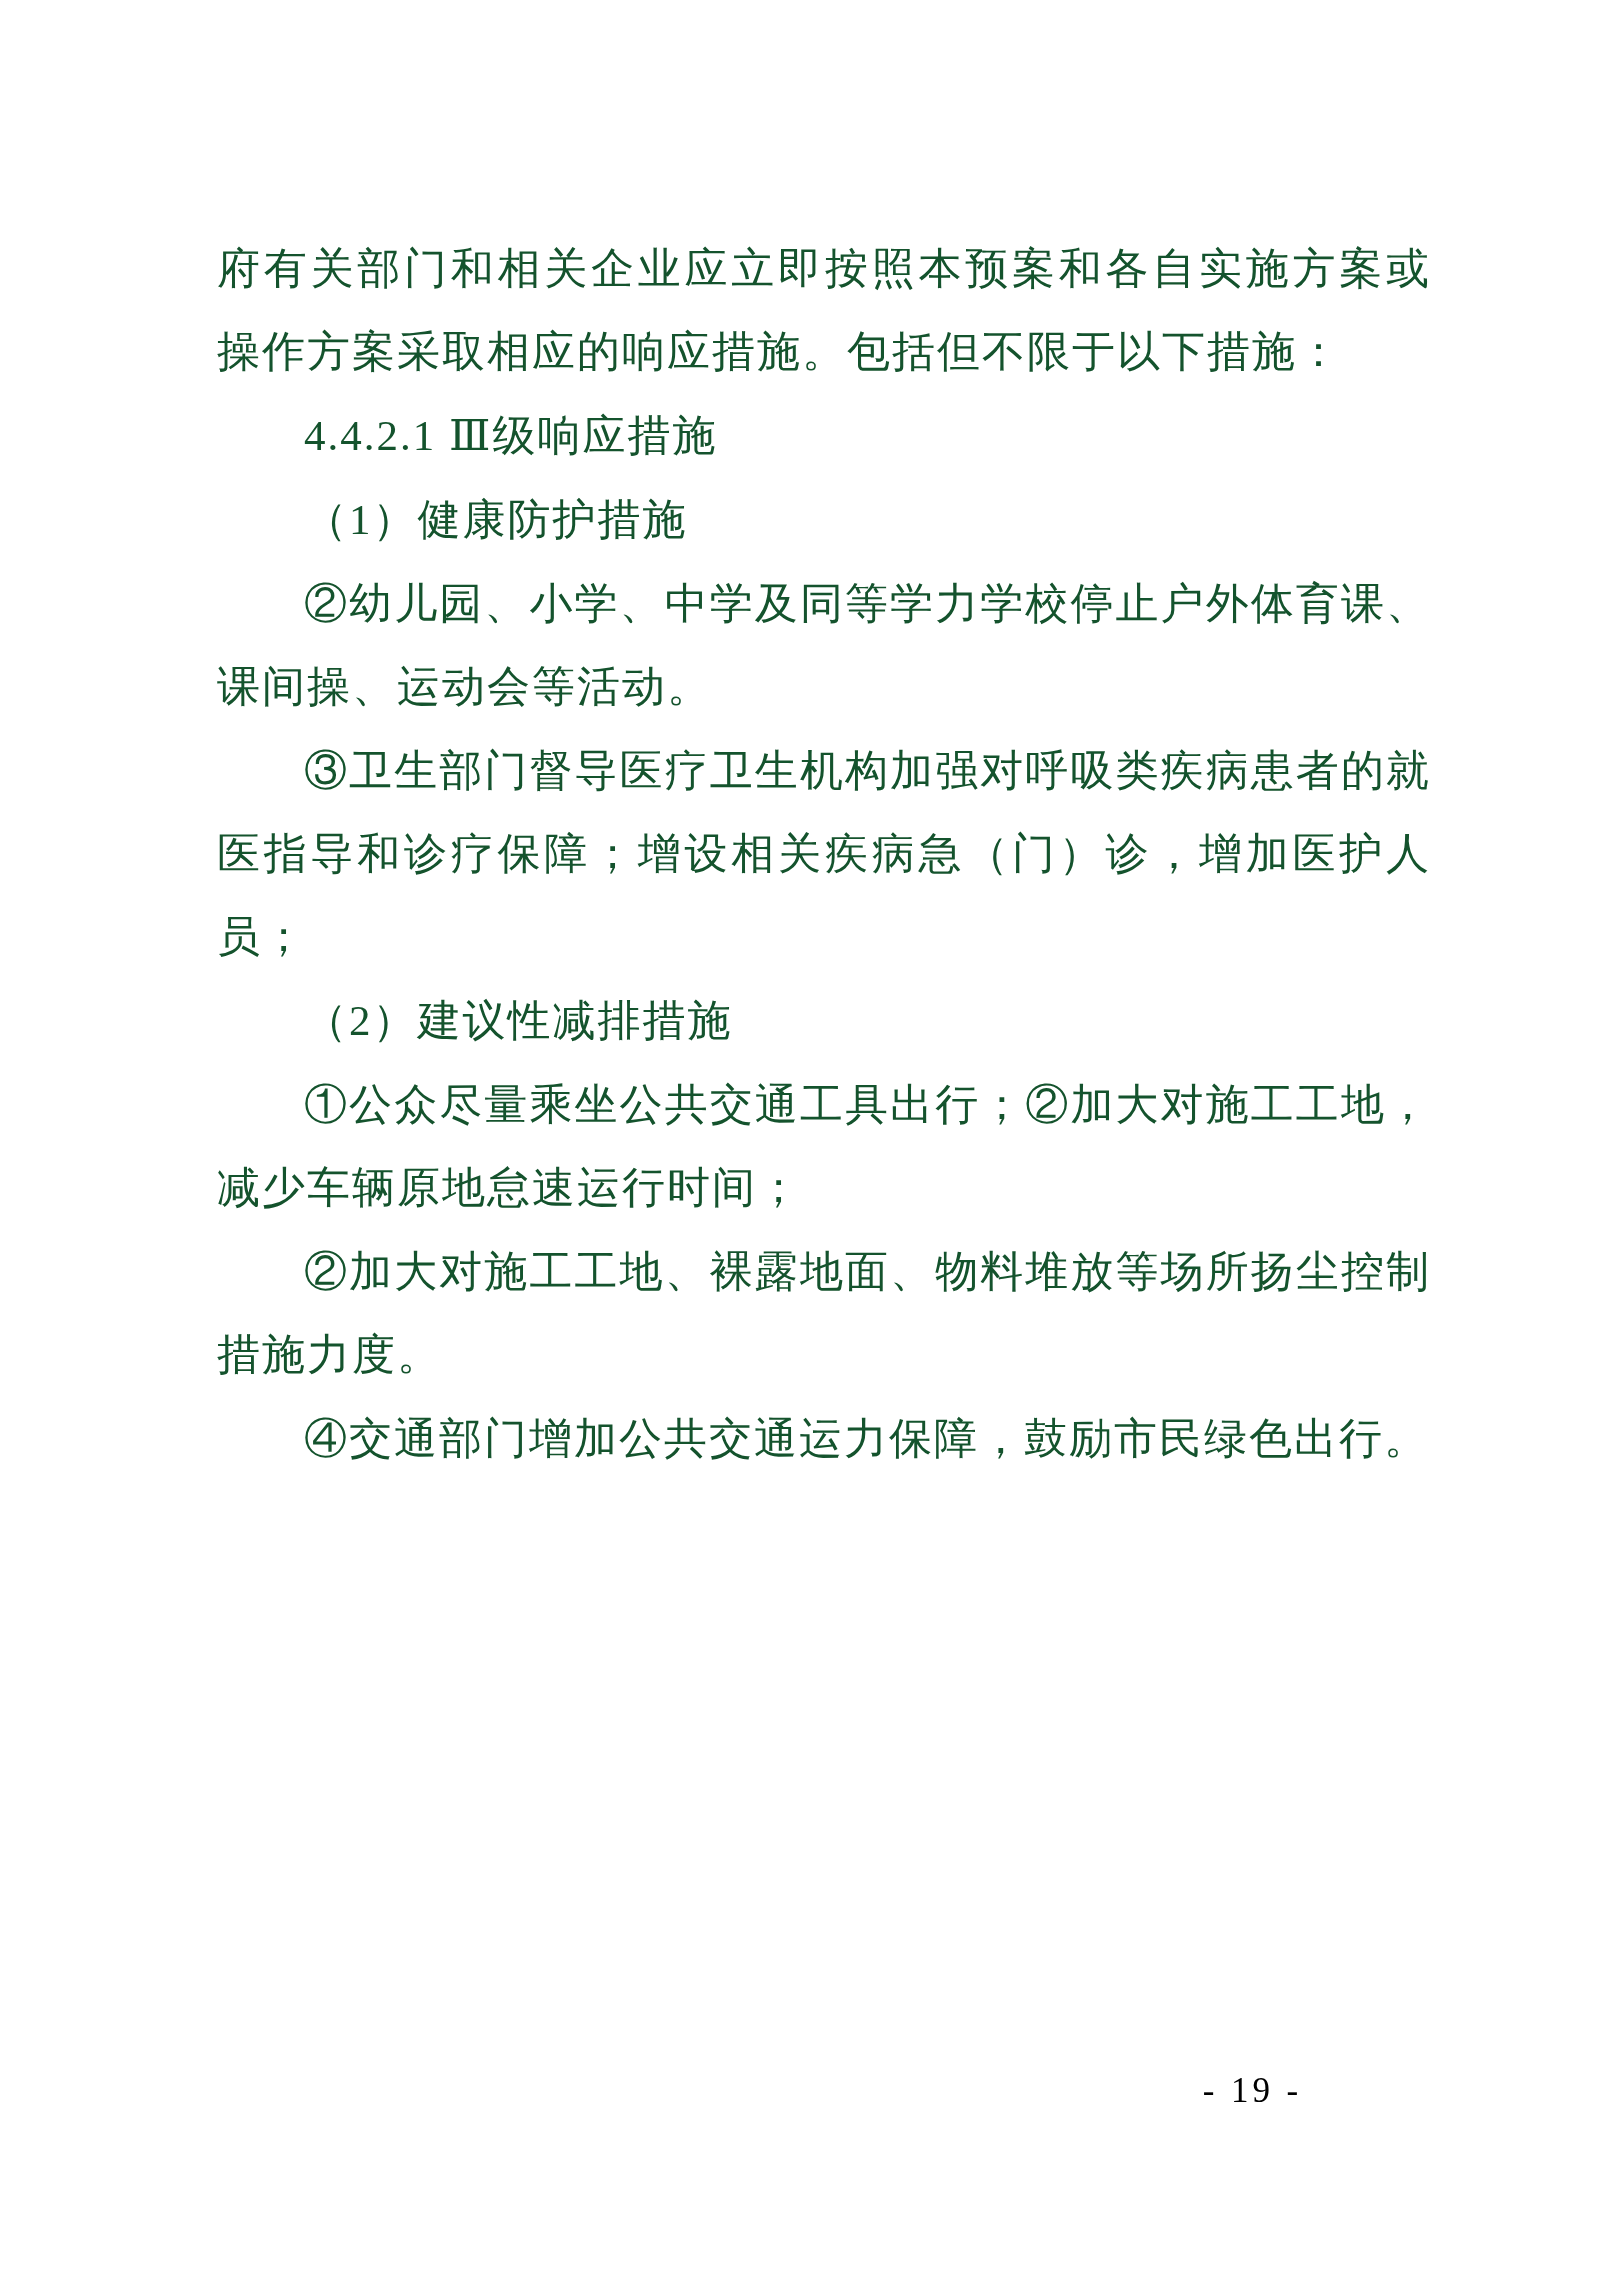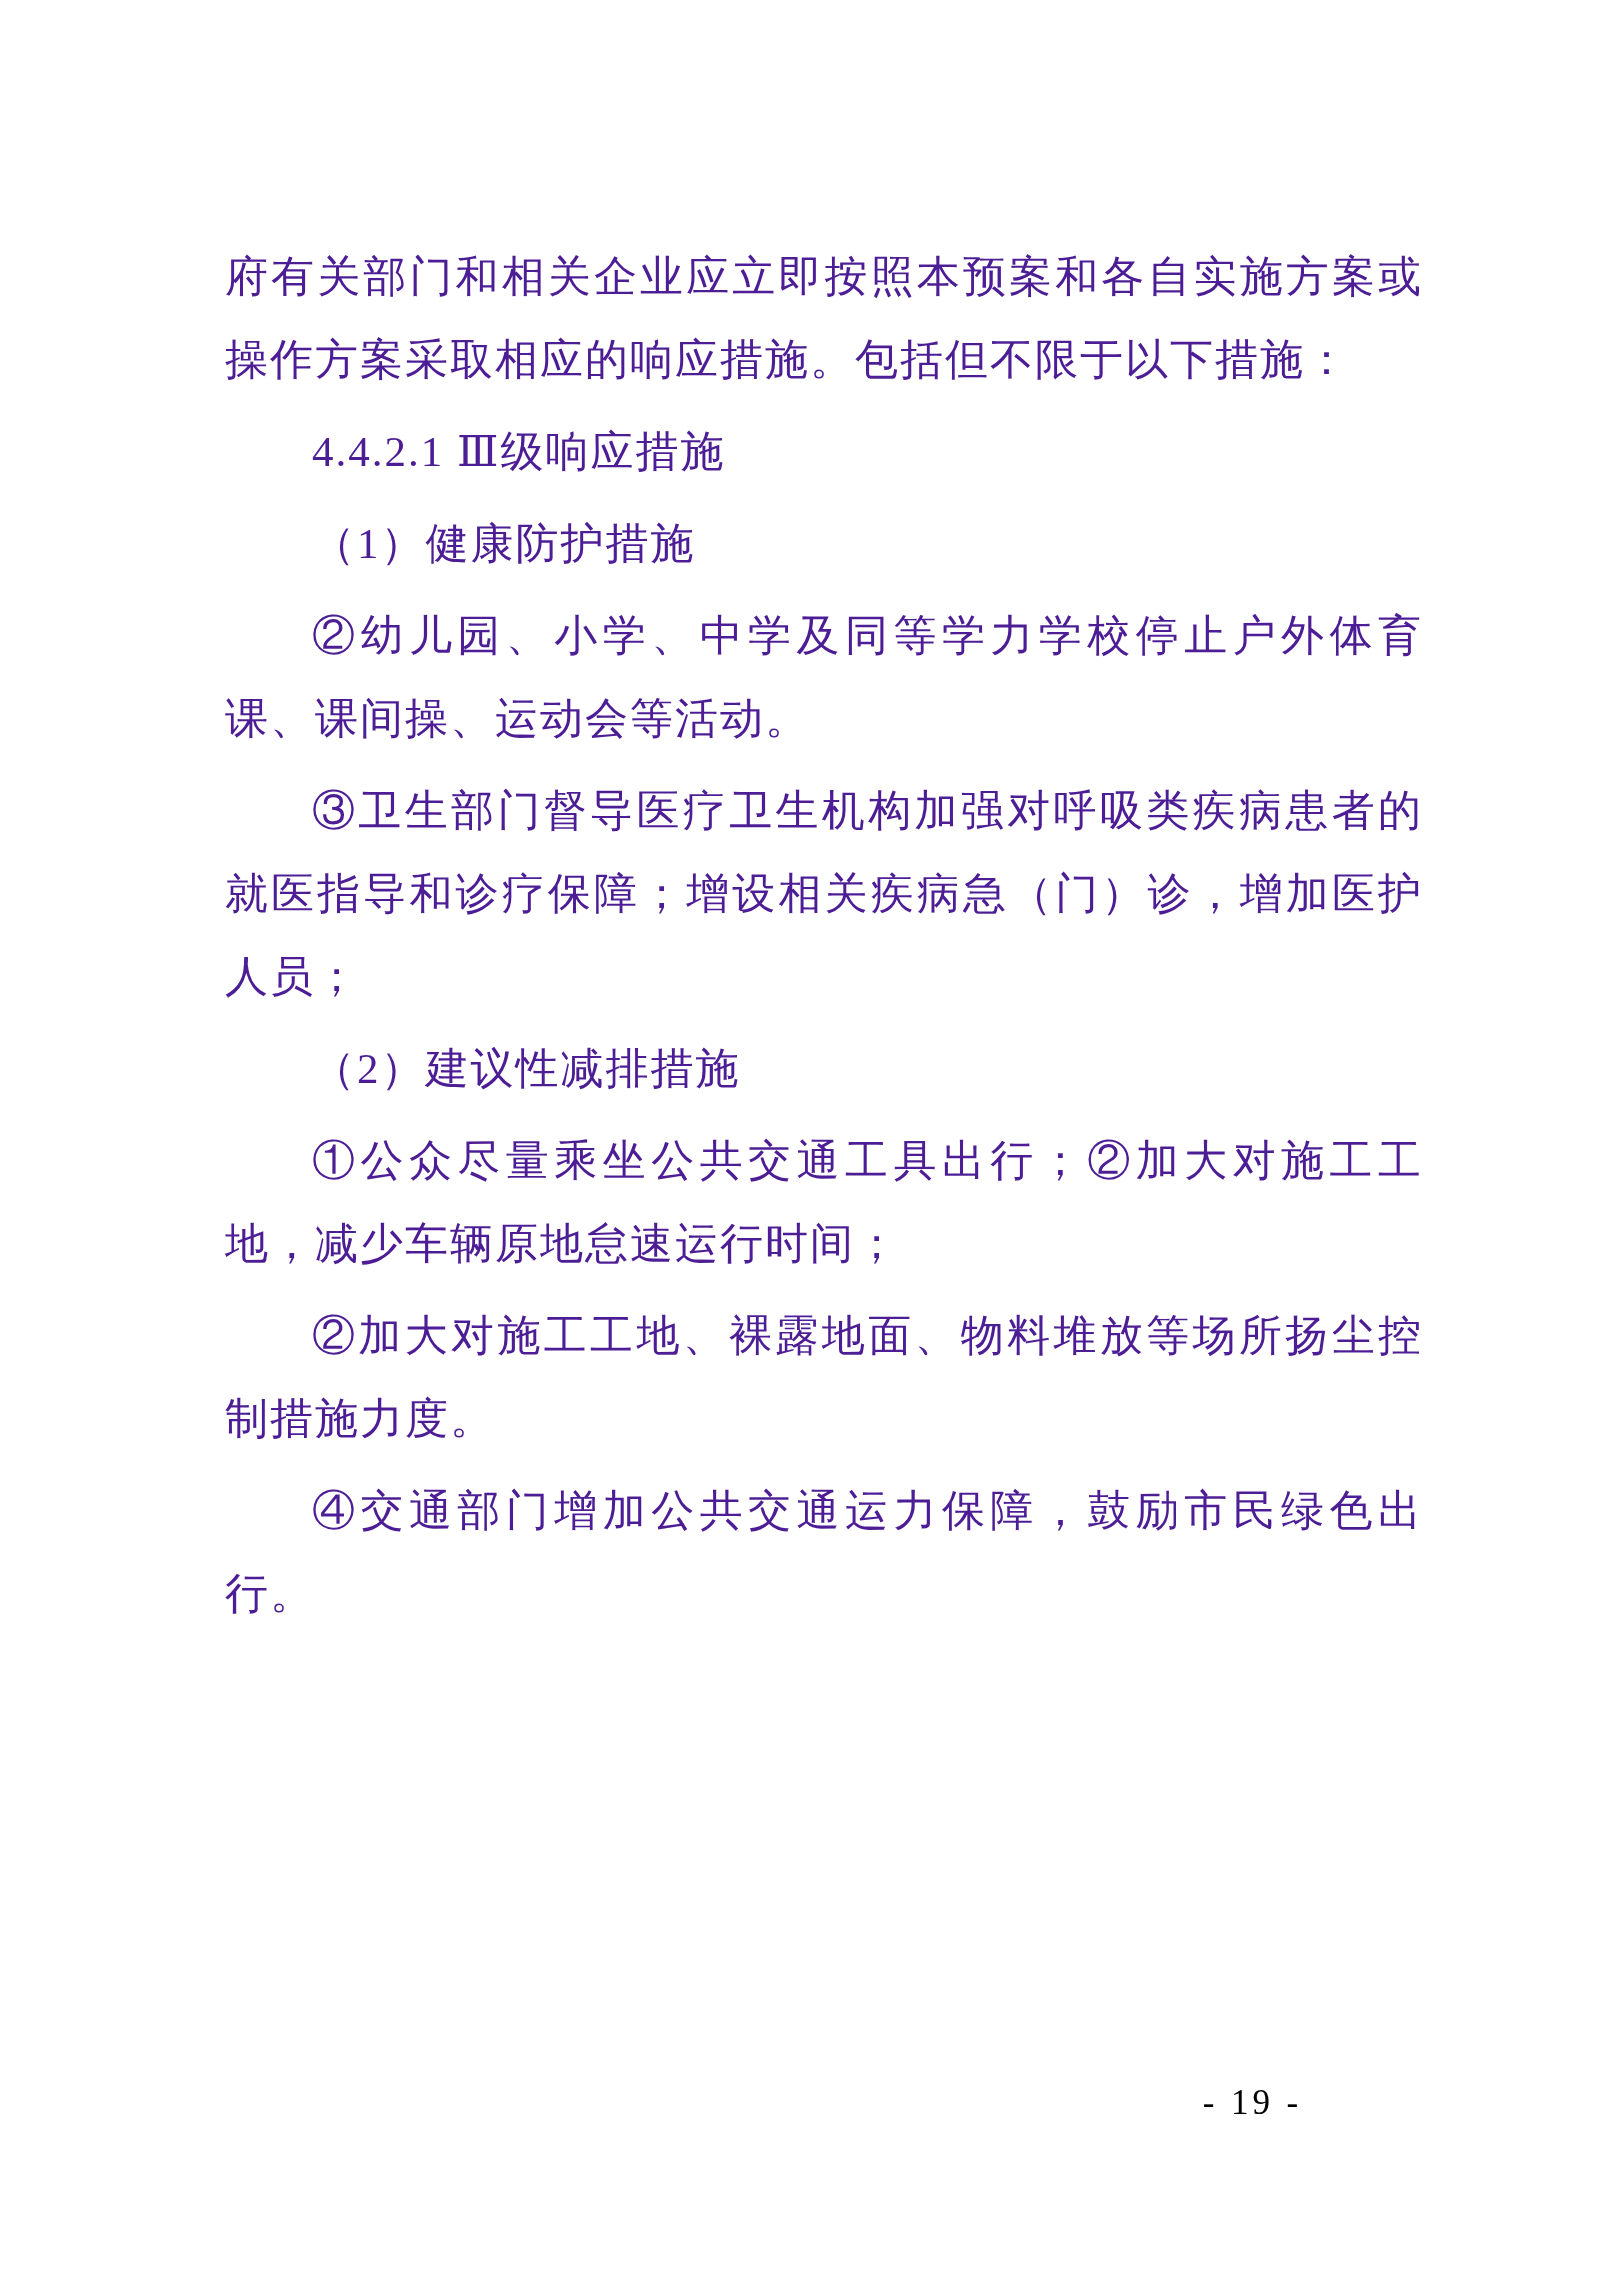--- a/index.html
+++ b/index.html
@@ -16,41 +16,40 @@
     font-family: "Liberation Serif", "DejaVu Serif", serif;
     color: #000000;
   }
   .text-block {
     position: absolute;
     left: 216px;
     top: 226px;
     width: 1216px;
   }
   .para {
-    margin: 9px;
+    margin: 1px;
     font-size: 43px;
     line-height: 83px;
     letter-spacing: 2px;
     text-align: justify;
-    color: #4c1d95;
+    color: #14532d;
     font-weight: 400;
   }
   .para.indent {
     text-indent: 87px;
   }
   .page-number {
     position: absolute;
     top: 2068px;
     right: 321px;
     font-size: 35px;
     line-height: 46px;
     letter-spacing: 3.9px;
     color: #000000;
     white-space: nowrap;
-    margin-top: 12px;
   }
 </style>
 </head>
 <body>
 
 <div class="page">
   <div class="text-block">
     <p class="para">府有关部门和相关企业应立即按照本预案和各自实施方案或操作方案采取相应的响应措施。包括但不限于以下措施：</p>
     <p class="para indent">4.4.2.1 Ⅲ级响应措施</p>
     <p class="para indent">（1）健康防护措施</p>

